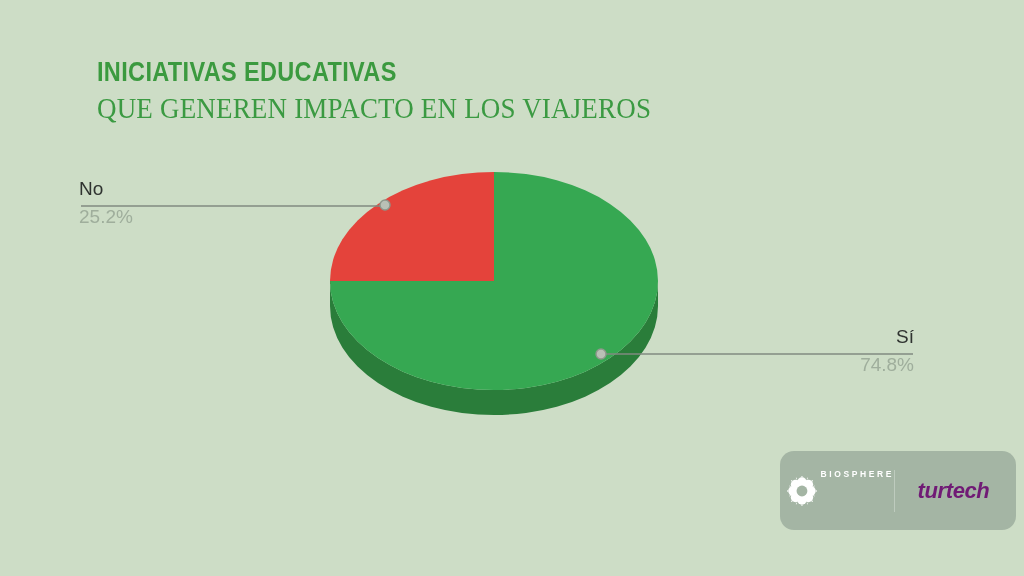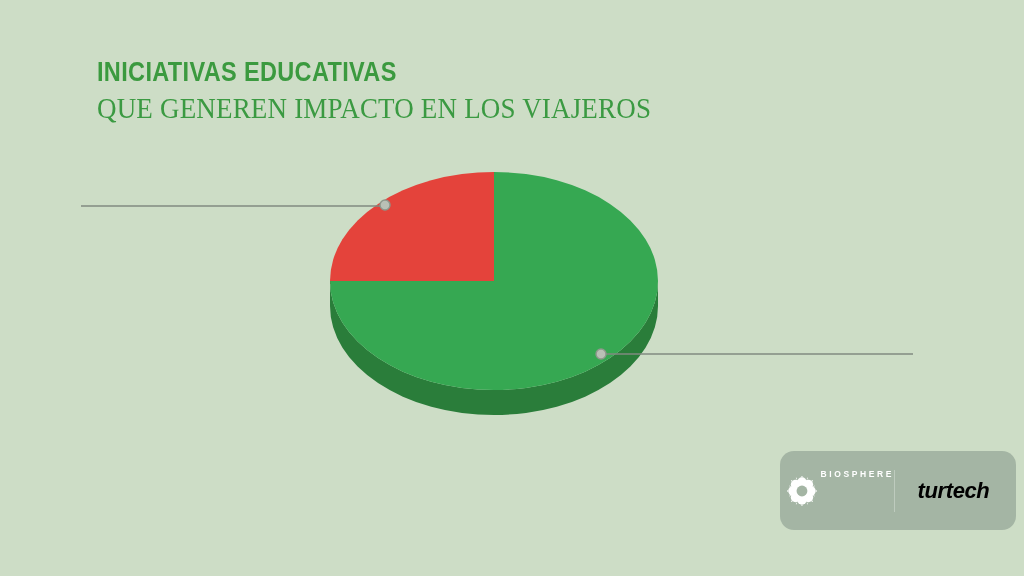--- a/index.html
+++ b/index.html
@@ -162,21 +162,21 @@
     align-items: center;
     justify-content: center;
     padding-right: 6px;
   }
 
   .turtech-word {
     font-family: "Liberation Sans", sans-serif;
     font-size: 22px;
     font-weight: bold;
     font-style: italic;
-    color: #000000;
+    color: #701a75;
     letter-spacing: -0.4px;
   }
 </style>
 </head>
 <body>
 
 <div id="slide">
 
   <div class="header">
     <div class="title">INICIATIVAS EDUCATIVAS</div>
@@ -214,21 +214,29 @@
         <line x1="601" y1="354" x2="913" y2="354" stroke="#808a80" stroke-width="1.6"></line>
       </g>
 
       <g>
         <circle cx="385" cy="205" r="5" fill="#b9c0b6" stroke="#8e978c" stroke-width="1.4"></circle>
         <circle cx="601" cy="354" r="5" fill="#b9c0b6" stroke="#8e978c" stroke-width="1.4"></circle>
       </g>
     </svg>
   </div>
 
-
+  <div class="callout callout-no">
+    <div class="name">No</div>
+    <div class="value">25.2%</div>
+  </div>
+
+  <div class="callout callout-si">
+    <div class="name">Sí</div>
+    <div class="value">74.8%</div>
+  </div>
 
   <div class="logo-panel">
 
     <div class="logo-biosphere">
       <svg class="bio-mark" viewBox="0 0 100 100">
 
         <g fill="#ffffff">
           <g>
             <circle cx="50" cy="22" r="15"></circle>
             <circle cx="70" cy="30" r="15"></circle>

